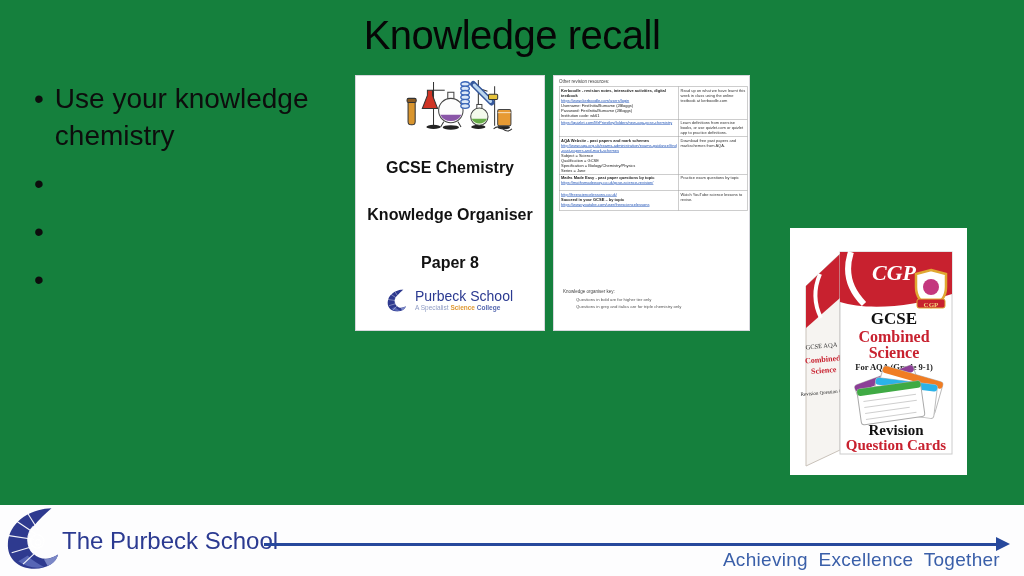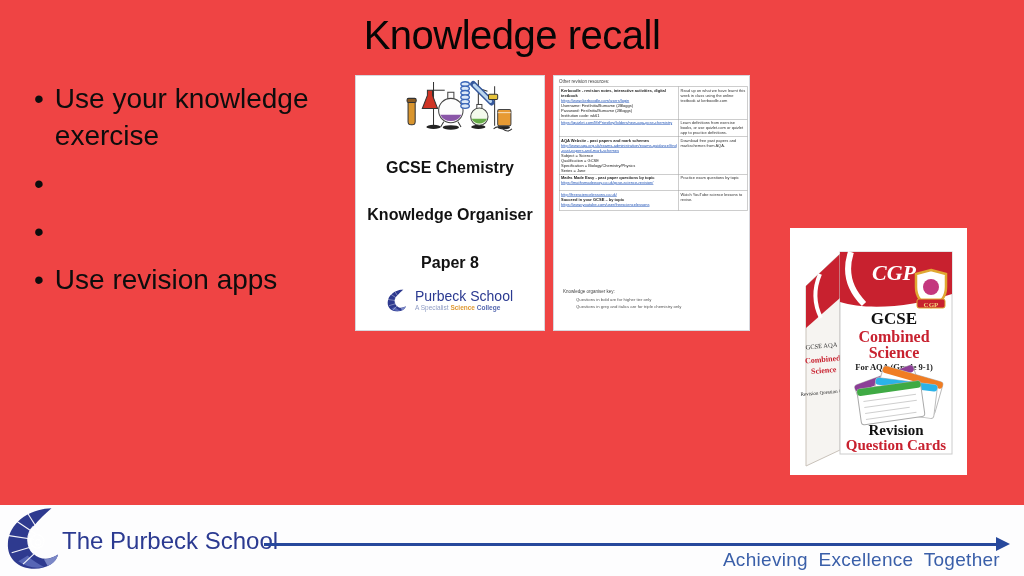--- a/index.html
+++ b/index.html
@@ -1,17 +1,17 @@
 <!DOCTYPE html>
 <html><head>
 <meta charset="utf-8">
 <style>
   html,body{margin:0;padding:0;}
   body{width:1024px;height:576px;font-family:"Liberation Sans",sans-serif;}
-  .slide{position:relative;width:1024px;height:576px;background:#ef4444;overflow:hidden;}
+  .slide{position:relative;width:1024px;height:576px;background:#15803d;overflow:hidden;}
 
   
   .title{position:absolute;top:13px;left:0;width:100%;text-align:center;
          font-size:40px;color:#060606;letter-spacing:-0.5px;}
 
   
   .bullets{position:absolute;left:34px;top:80px;width:305px;}
   .bullet-item{display:flex;gap:11px;font-size:28px;line-height:37px;color:#0d0d0d;margin-bottom:11px;}
   .bullet-dot{flex:0 0 auto;}
 
@@ -85,31 +85,30 @@
   </symbol>
 </svg>
 
 <div class="slide">
 
   <div class="title">Knowledge recall</div>
 
   <div class="bullets">
     <div class="bullet-item">
       <span class="bullet-dot">•</span>
-      <span>Use your knowledge exercise</span>
-    </div>
-    <div class="bullet-item">
-      <span class="bullet-dot">•</span>
-    </div>
-    <div class="bullet-item">
-      <span class="bullet-dot">•</span>
-    </div>
-    <div class="bullet-item">
-      <span class="bullet-dot">•</span>
-      <span>Use revision apps</span>
+      <span>Use your knowledge chemistry</span>
+    </div>
+    <div class="bullet-item">
+      <span class="bullet-dot">•</span>
+    </div>
+    <div class="bullet-item">
+      <span class="bullet-dot">•</span>
+    </div>
+    <div class="bullet-item">
+      <span class="bullet-dot">•</span>
     </div>
   </div>
 
   <div class="page1">
     <svg class="chem-illustration" width="108" height="55" viewBox="0 0 106 54">
       <g stroke="#333" stroke-width="1" fill="none">
         <line x1="27" y1="4" x2="27" y2="47"></line>
           <line x1="27" y1="12" x2="38" y2="12"></line>
         <line x1="71" y1="2" x2="71" y2="47"></line>
           <line x1="71" y1="10" x2="80" y2="13"></line>

